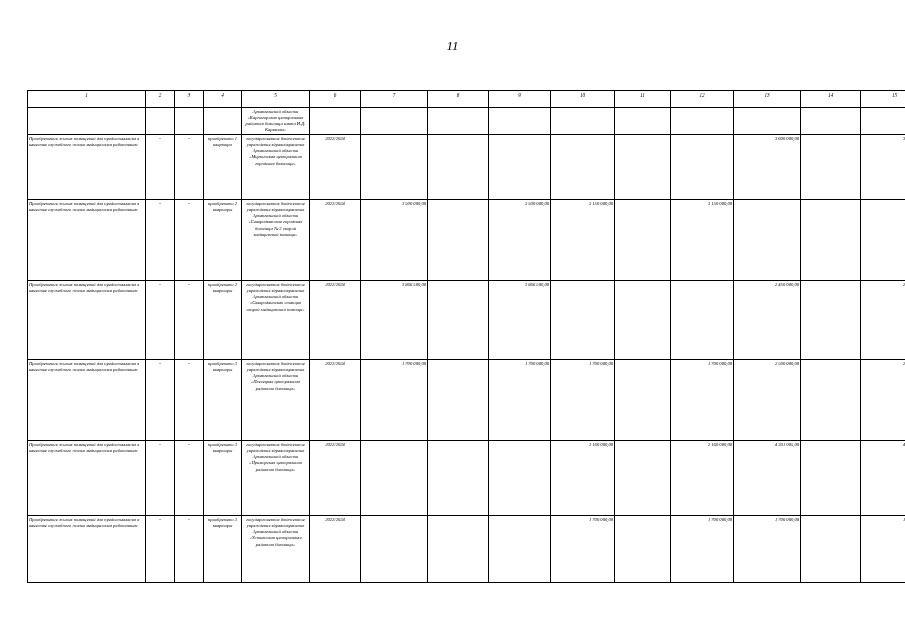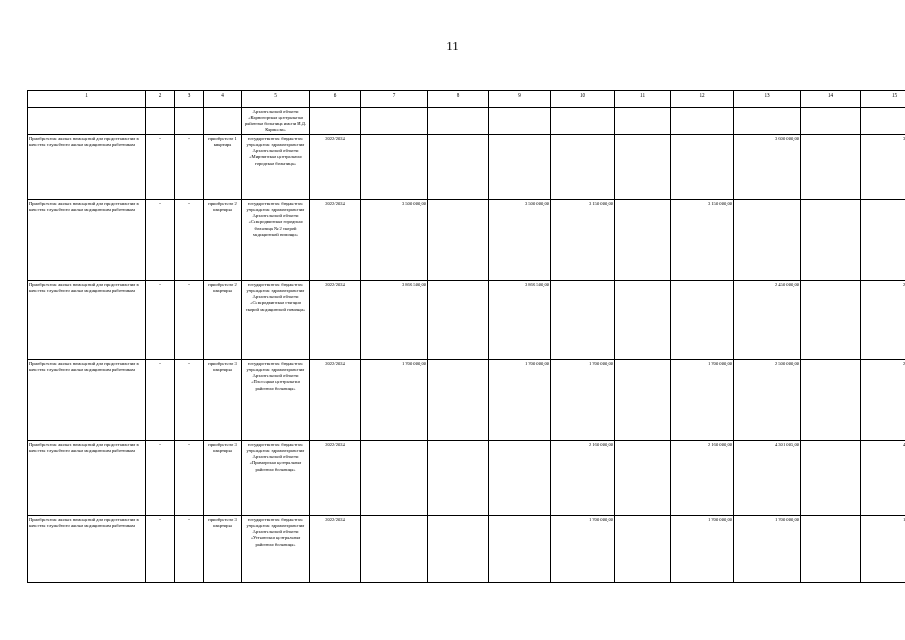--- a/index.html
+++ b/index.html
@@ -12,20 +12,21 @@
     height: 640px;
     font-family: "Liberation Serif", serif;
     color: #000000;
     overflow: hidden;
   }
   .page {
     position: relative;
     width: 905px;
     height: 518px;
     box-sizing: border-box;
+    font-style: italic;
   }
   .page-number {
     position: absolute;
     top: 38px;
     left: 0;
     width: 905px;
     text-align: center;
     font-size: 13px;
     font-family: "Liberation Serif", serif;
   }

